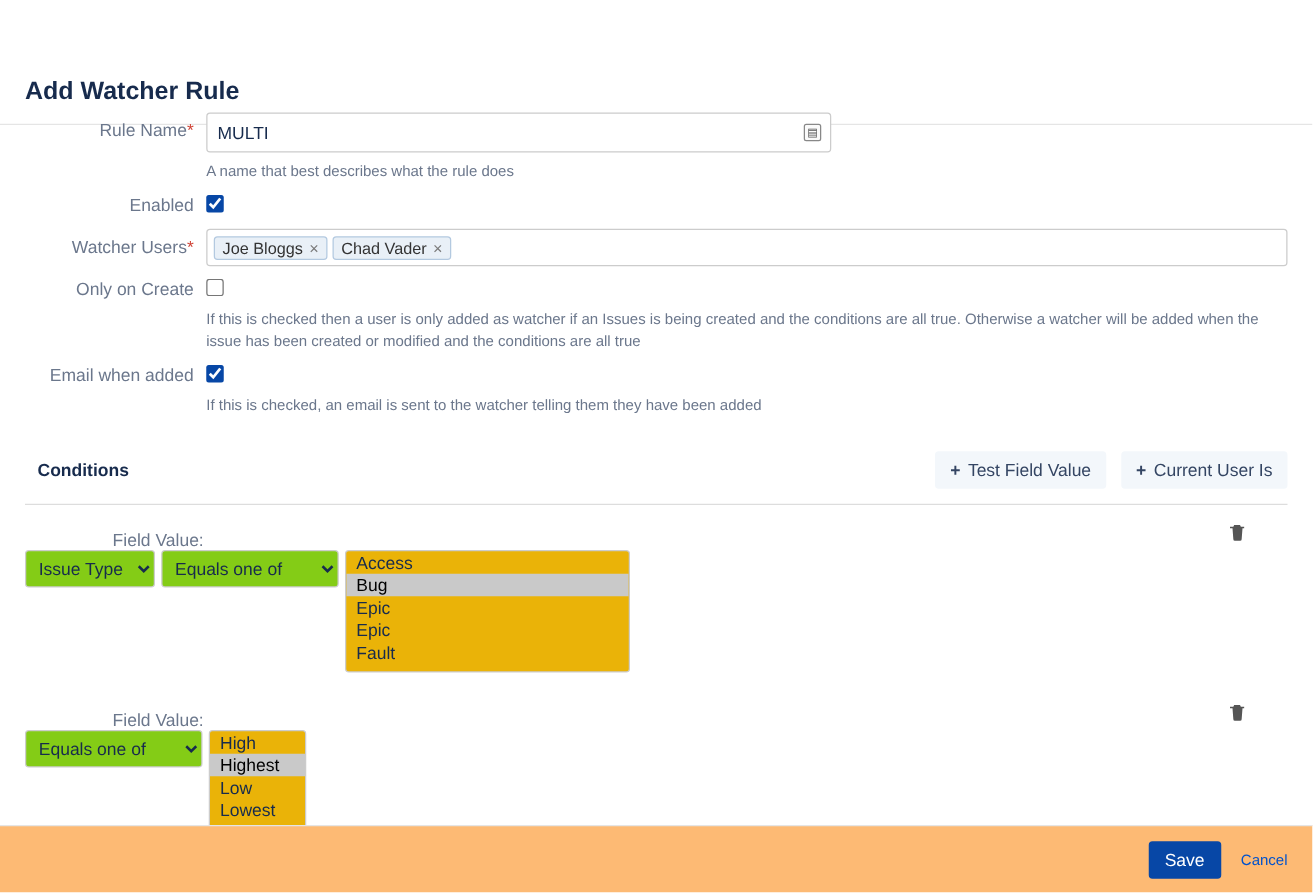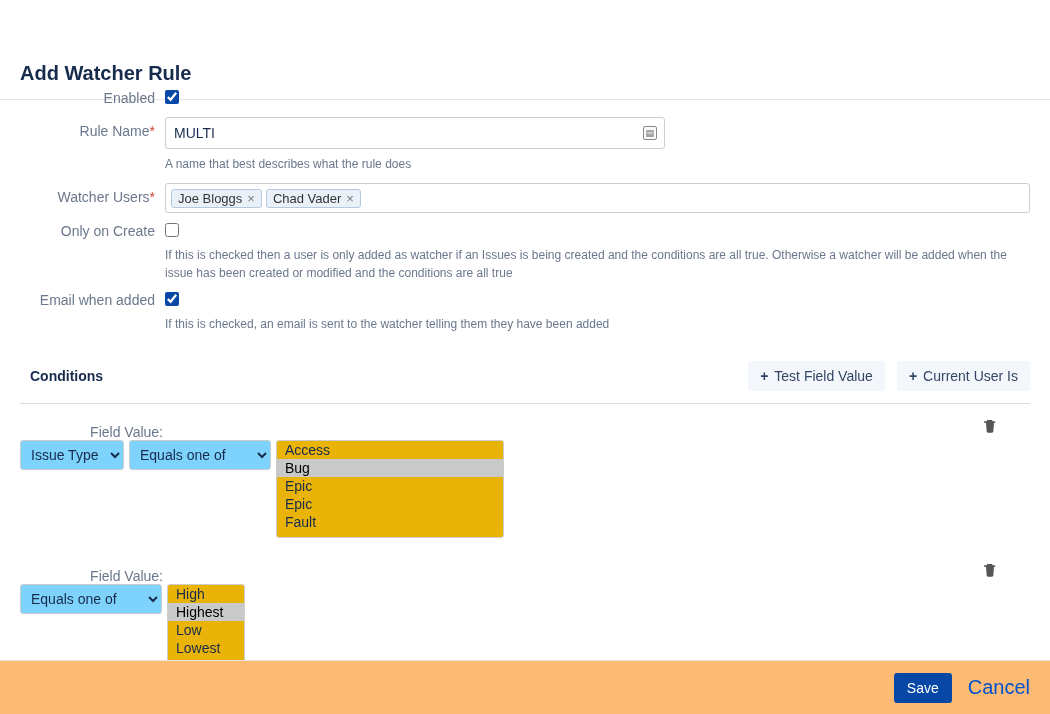--- a/index.html
+++ b/index.html
@@ -162,21 +162,21 @@
     gap: 5px;
     align-items: flex-start;
   }
   select.inline-select {
     height: 30px;
     border: 1px solid #ccc;
     border-radius: 3px;
     padding: 0 6px;
     font-size: 14px;
     color: #172b4d;
-    background: #7dd3fc;
+    background: #84cc16;
   }
   .multiselect-container {
     border: 1px solid #ccc;
     border-radius: 3px;
     position: relative;
     background: #eab308;
   }
   .ms-list {
     overflow-y: scroll;
     padding: 0;
@@ -220,21 +220,21 @@
     border: none;
     padding: 7px 13px;
     border-radius: 3px;
     font-size: 14px;
     cursor: pointer;
   }
   .btn-link {
     background: none;
     border: none;
     color: #0052cc;
-    font-size: 20px;
+    font-size: 12px;
     cursor: pointer;
   }
   ::-webkit-scrollbar { width: 14px; }
   ::-webkit-scrollbar-track { background: #f4f4f4; }
   ::-webkit-scrollbar-thumb { background: #c1c1c1; border-radius: 2px; }
   ::-webkit-scrollbar-button {
     display: block;
     height: 14px;
     background: #f4f4f4;
   }
@@ -242,36 +242,36 @@
 </head>
 <body>
 
 <div class="modal-header">
   <h1 class="modal-title">Add Watcher Rule</h1>
 </div>
 
 <div class="modal-body">
 
   <div class="form-row">
-    <div class="form-label-col checkbox-align">Enabled</div>
-    <div class="form-field-col">
-      <input type="checkbox" id="cb-enabled" checked="" style="">
-    </div>
-  </div>
-
-  <div class="form-row">
     <div class="form-label-col">
       <span>Rule Name</span><span class="req">*</span>
     </div>
     <div class="form-field-col">
       <div class="input-wrap">
         <input type="text" class="text-input" value="MULTI" style="">
         <span class="field-icon">▤</span>
       </div>
       <div class="hint">A name that best describes what the rule does</div>
+    </div>
+  </div>
+
+  <div class="form-row">
+    <div class="form-label-col checkbox-align">Enabled</div>
+    <div class="form-field-col">
+      <input type="checkbox" id="cb-enabled" checked="" style="">
     </div>
   </div>
 
   <div class="form-row">
     <div class="form-label-col">
       <span>Watcher Users</span><span class="req">*</span>
     </div>
     <div class="form-field-col">
       <div class="tags-input" id="tags-container">
           <span class="tag">

